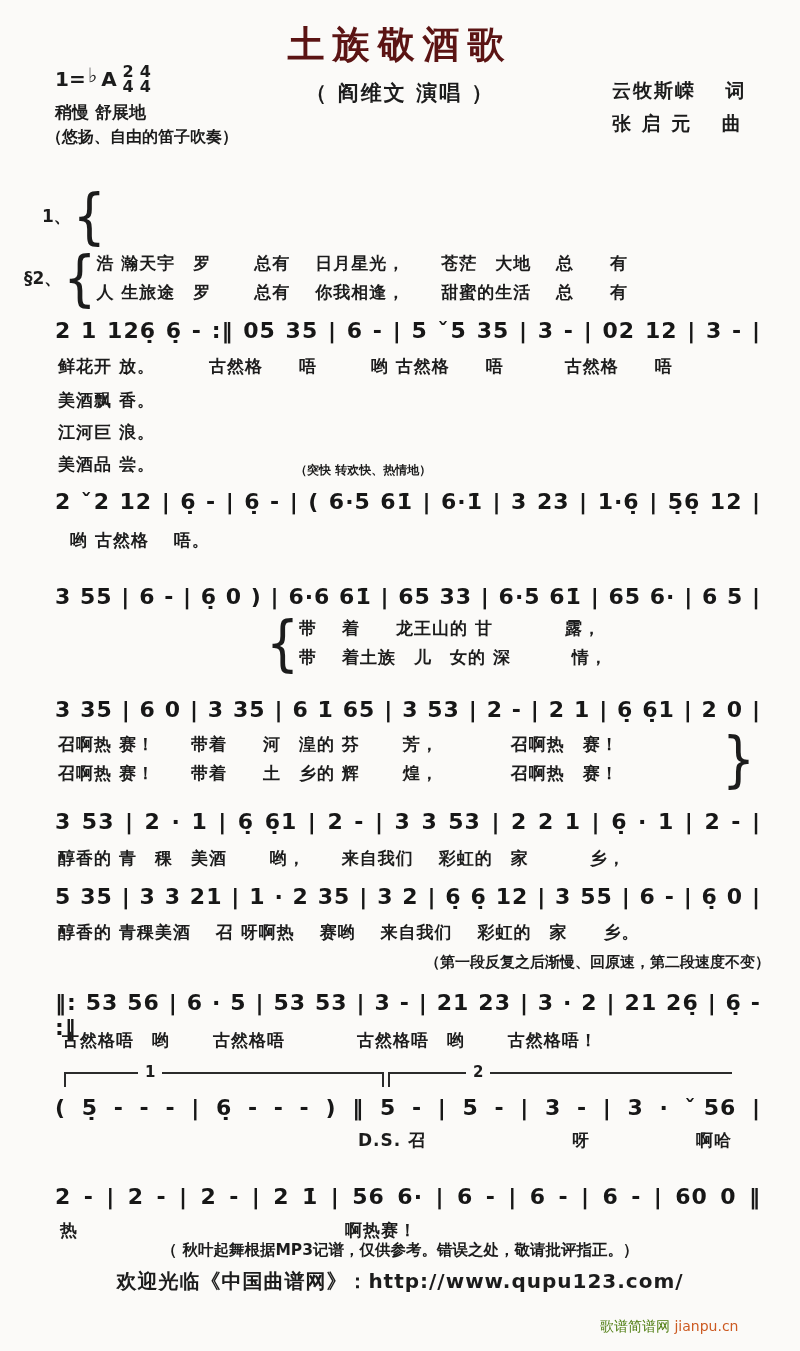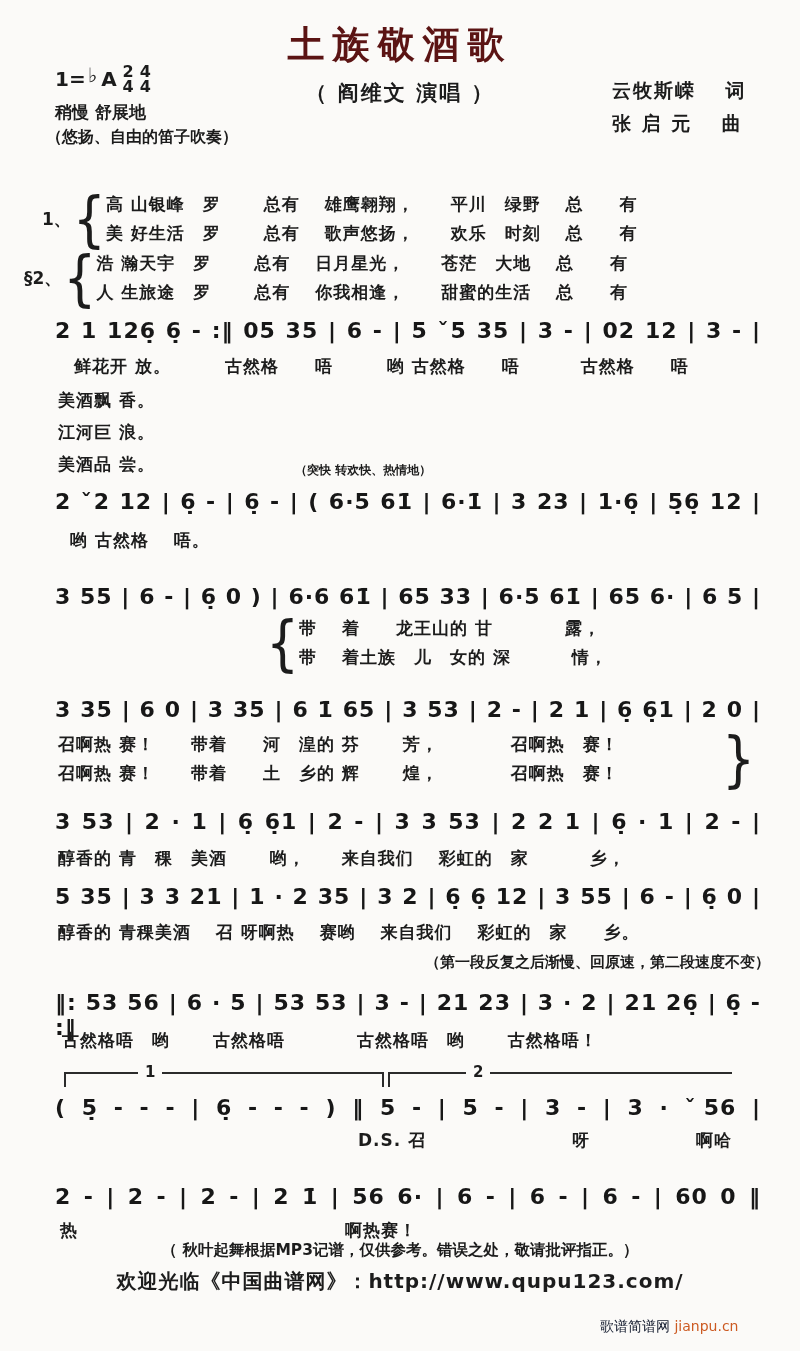--- a/index.html
+++ b/index.html
@@ -55,36 +55,32 @@
     </span>
   </div>
   <div class="abs tempo" style="left:55px;top:101px;">稍慢 舒展地</div>
   <div class="abs instr" style="left:46px;top:127px;">（悠扬、自由的笛子吹奏）</div>
   <div class="abs credit" style="left:612px;top:78px;">云牧斯嵘　 词</div>
   <div class="abs credit" style="left:612px;top:111px;">张 启 元　 曲</div>
 
   <div class="abs vgroup" style="left:42px;top:190px;">
     <span class="vlabel">1、</span>
     <span class="brace">{</span>
-    <div>
-      <div class="lyric">高 山银峰　罗　　 总有　 雄鹰翱翔，　　平川　绿野　 总　　有</div>
-      <div class="lyric">美 好生活　罗　　 总有　 歌声悠扬，　　欢乐　时刻　 总　　有</div>
-    </div>
   </div>
   <div class="abs vgroup" style="left:24px;top:249px;">
     <span class="vlabel">§2、</span>
     <span class="brace">{</span>
     <div>
       <div class="lyric">浩 瀚天宇　罗　　 总有　 日月星光，　　苍茫　大地　 总　　有</div>
       <div class="lyric">人 生旅途　罗　　 总有　 你我相逢，　　甜蜜的生活　 总　　有</div>
     </div>
   </div>
 
   <div class="abs notes" style="left:55px;top:318px;">2 1 126̣ 6̣ - :‖ 05 35 | 6 - | 5 ˇ5 35 | 3 - | 02 12 | 3 - |</div>
-  <div class="abs lyric" style="left:74px;top:352px;">鲜花开 放。　　　古然格　　唔　　　哟 古然格　　唔　　　 古然格　　唔</div>
+  <div class="abs lyric" style="left:58px;top:352px;">鲜花开 放。　　　古然格　　唔　　　哟 古然格　　唔　　　 古然格　　唔</div>
   <div class="abs lyric" style="left:58px;top:386px;">美酒飘 香。</div>
   <div class="abs lyric" style="left:58px;top:418px;">江河巨 浪。</div>
   <div class="abs lyric" style="left:58px;top:450px;">美酒品 尝。</div>
 
   <div class="abs annot" style="left:295px;top:462px;">（突快 转欢快、热情地）</div>
   <div class="abs notes" style="left:55px;top:489px;">2 ˇ2 12 | 6̣ - | 6̣ - | ( 6·5 61̇ | 6·1̇ | 3 23 | 1·6̣ | 5̣6̣ 12 |</div>
   <div class="abs lyric" style="left:58px;top:526px;padding-left:12px;">哟 古然格　 唔。</div>
 
   <div class="abs notes" style="left:55px;top:584px;">3 55 | 6 - | 6̣ 0 ) | 6·6 61̇ | 65 33 | 6·5 61̇ | 65 6· | 6 5 |</div>
   <div class="abs vgroup" style="left:266px;top:614px;">
@@ -122,16 +118,16 @@
   <div class="abs lyric" style="left:572px;top:1126px;">呀</div>
   <div class="abs lyric" style="left:696px;top:1126px;">啊哈</div>
 
   <div class="abs notes" style="left:55px;top:1184px;">2 - | 2 - | 2 - | 2 1̇ | 56 6· | 6 - | 6 - | 6 - | 60 0 ‖</div>
   <div class="abs lyric" style="left:60px;top:1216px;">热</div>
   <div class="abs lyric" style="left:345px;top:1216px;">啊热赛！</div>
 
   <div class="abs center footnote" style="top:1240px;">（ 秋叶起舞根据MP3记谱，仅供参考。错误之处，敬请批评指正。）</div>
   <div class="abs center site" style="top:1268px;">欢迎光临《中国曲谱网》：http://www.qupu123.com/</div>
   <div class="abs wm" style="left:600px;top:1318px;">
-    <span style="color:#0f172a;">歌谱简谱网 </span><span style="color:#cc5a22;">jianpu.cn</span>
+    <span style="color:#4d7c0f;">歌谱简谱网 </span><span style="color:#cc5a22;">jianpu.cn</span>
   </div>
 
 </div>
 
 </body></html>

